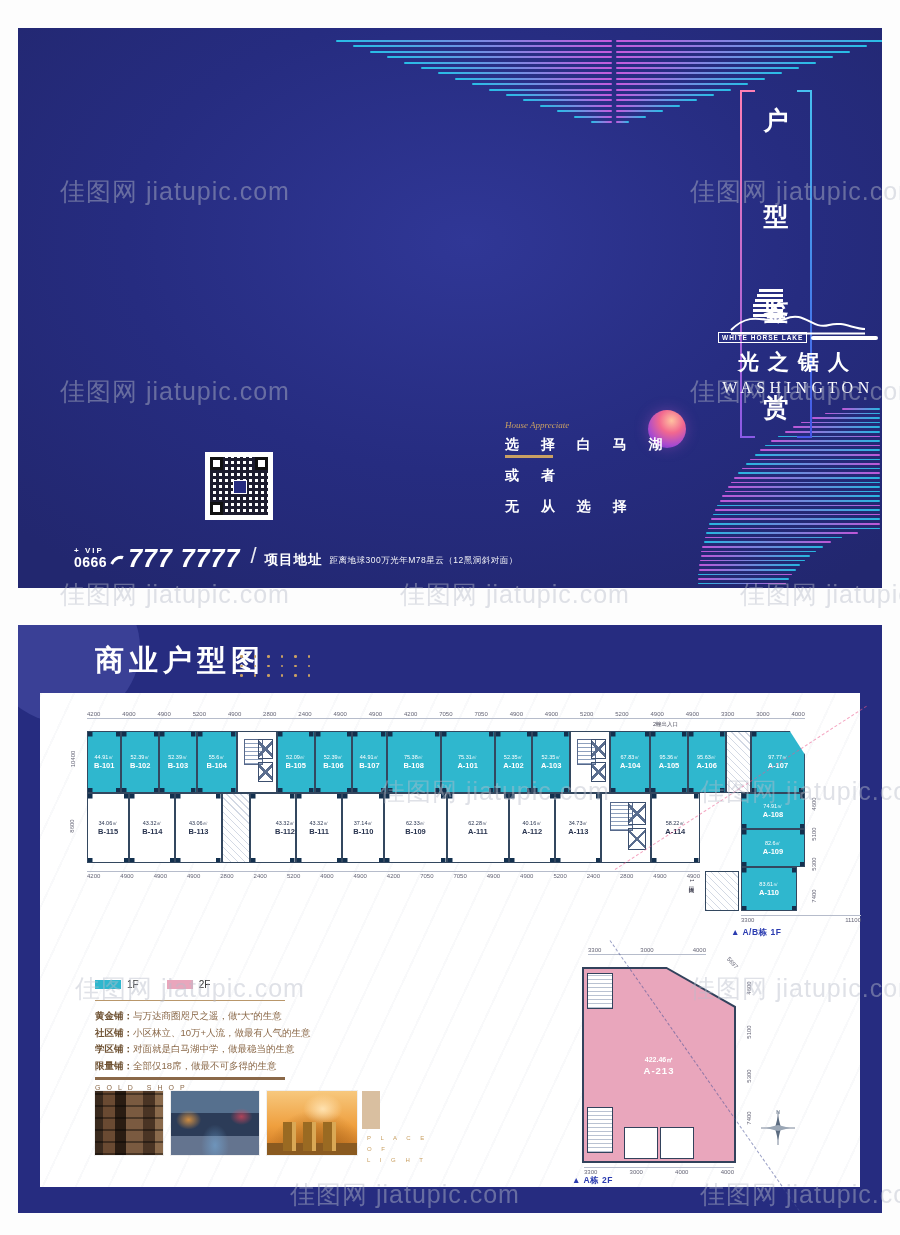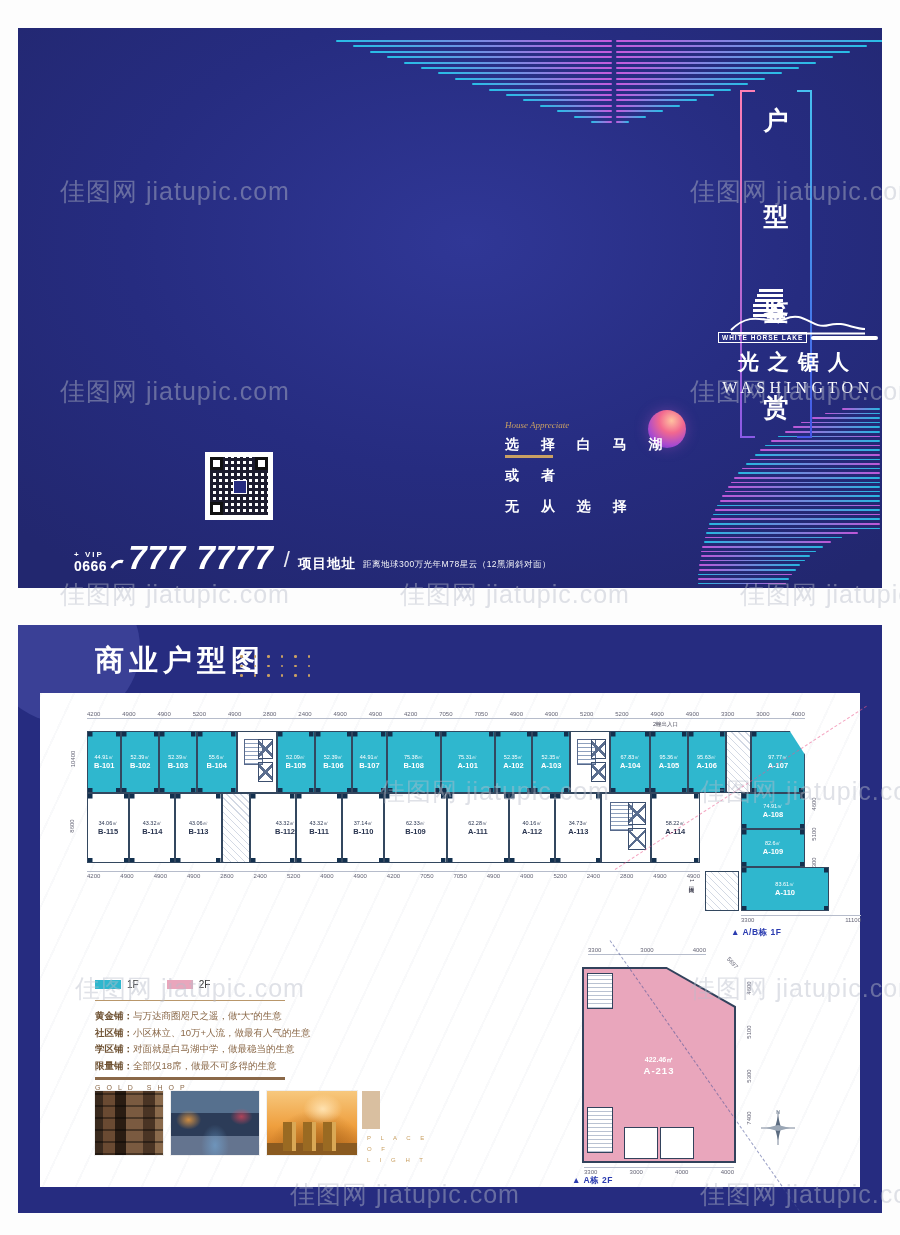--- a/index.html
+++ b/index.html
@@ -47,21 +47,21 @@
   .slog .script{font-family:"Liberation Serif", serif;font-style:italic;font-size:9px;color:#c9a063;margin-bottom:6px;}
   .slog .l1{position:relative;font-size:14px;font-weight:bold;letter-spacing:9px;margin-bottom:13px;white-space:nowrap;}
   .slog .l1 .goldline{position:absolute;left:0;top:19px;width:48px;height:2.5px;background:#c9a063;}
   .slog .l2,.slog .l3{font-size:14px;font-weight:bold;letter-spacing:9px;margin-bottom:13px;white-space:nowrap;}
   
   .phone{position:absolute;left:56px;top:515px;display:flex;align-items:flex-end;color:#fff;}
   .phone .pv{text-align:left;line-height:1;margin-right:2px;}
   .phone .pv .plus{font-size:8px;font-weight:bold;letter-spacing:2px;}
   .phone .pv .code{font-size:14px;font-weight:bold;letter-spacing:.5px;}
   .phone .swoosh{width:16px;height:16px;margin:0 3px 1px 0;}
-  .phone .num{font-size:33px;font-weight:bold;font-style:italic;letter-spacing:1px;line-height:.9;}
+  .phone .num{font-size:25px;font-weight:bold;font-style:italic;letter-spacing:1px;line-height:.9;}
   .phone .slash{font-size:22px;font-weight:300;margin:0 8px 0 10px;opacity:.9;}
   .phone .addr-label{font-size:13.5px;font-weight:bold;margin-right:7px;letter-spacing:1px;}
   .phone .addr-text{font-size:8.5px;opacity:.95;margin-bottom:2px;letter-spacing:.5px;}
   
   .panel2{position:absolute;left:18px;top:625px;width:864px;height:588px;background:#262c80;overflow:hidden;}
   .circle-decor{position:absolute;left:-28px;top:-52px;width:150px;height:150px;border-radius:50%;background:#3a4096;}
   .p2-title{position:absolute;left:77px;top:16px;margin:0;color:#fff;font-size:29px;letter-spacing:5px;font-weight:bold;}
   .dots{position:absolute;left:222px;top:30px;display:grid;grid-template-columns:repeat(6,1fr);gap:7px 11px;}
   .dots i{width:2.5px;height:2.5px;background:#c9a063;border-radius:50%;}
   .card{position:absolute;left:22px;top:68px;width:820px;height:494px;background:#ffffff;
@@ -488,21 +488,21 @@
             </div>
           </div>
           <div class="u u-cyan" style="position: absolute; left: 686px; top: 92px; width: 64px; height: 36px;">
             <div class="ua">74.91㎡</div>
             <div class="uid">A-108</div>
           </div>
           <div class="u u-cyan" style="position: absolute; left: 686px; top: 128px; width: 64px; height: 38px;">
             <div class="ua">82.6㎡</div>
             <div class="uid">A-109</div>
           </div>
-          <div class="u u-cyan" style="position: absolute; left: 686px; top: 166px; width: 88px; height: 44px;">
+          <div class="u u-cyan" style="position: absolute; left: 686px; top: 166px; width: 56px; height: 44px;">
             <div class="ua">83.61㎡</div>
             <div class="uid">A-110</div>
           </div>
           <div class="core hatch" style="position: absolute; left: 650px; top: 170px; width: 34px; height: 40px;"></div>
           <div class="caption" style="left: 676px; top: 226px;">▲ A/B栋 1F</div>
           <div class="tinylbl" style="left: 598px; top: 20px;">2幢出入口</div>
           <div class="tinylbl" style="left: 634px; top: 178px; writing-mode: vertical-rl;">1幢出入口</div>
           <div class="dash-pink" style="left: 560px; top: 168px; width: 300px; transform: rotate(-33deg);"></div>
         </div>
 

